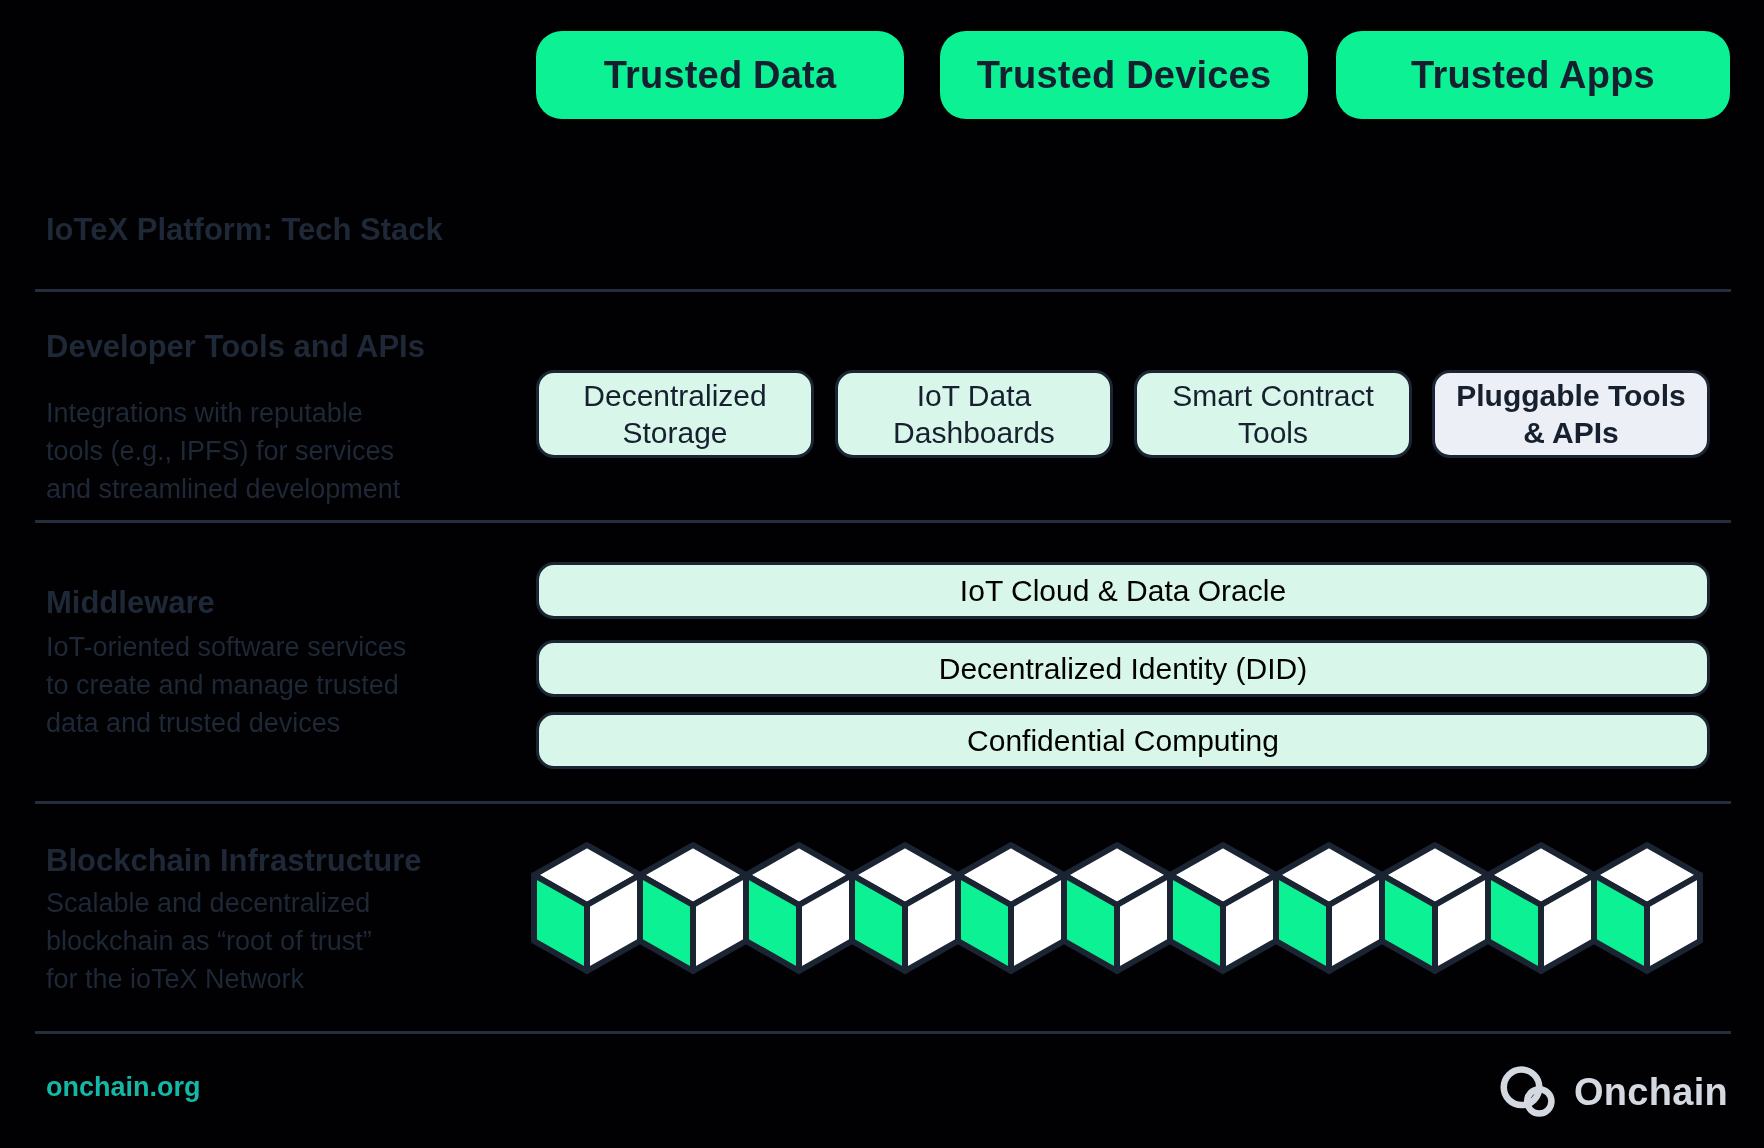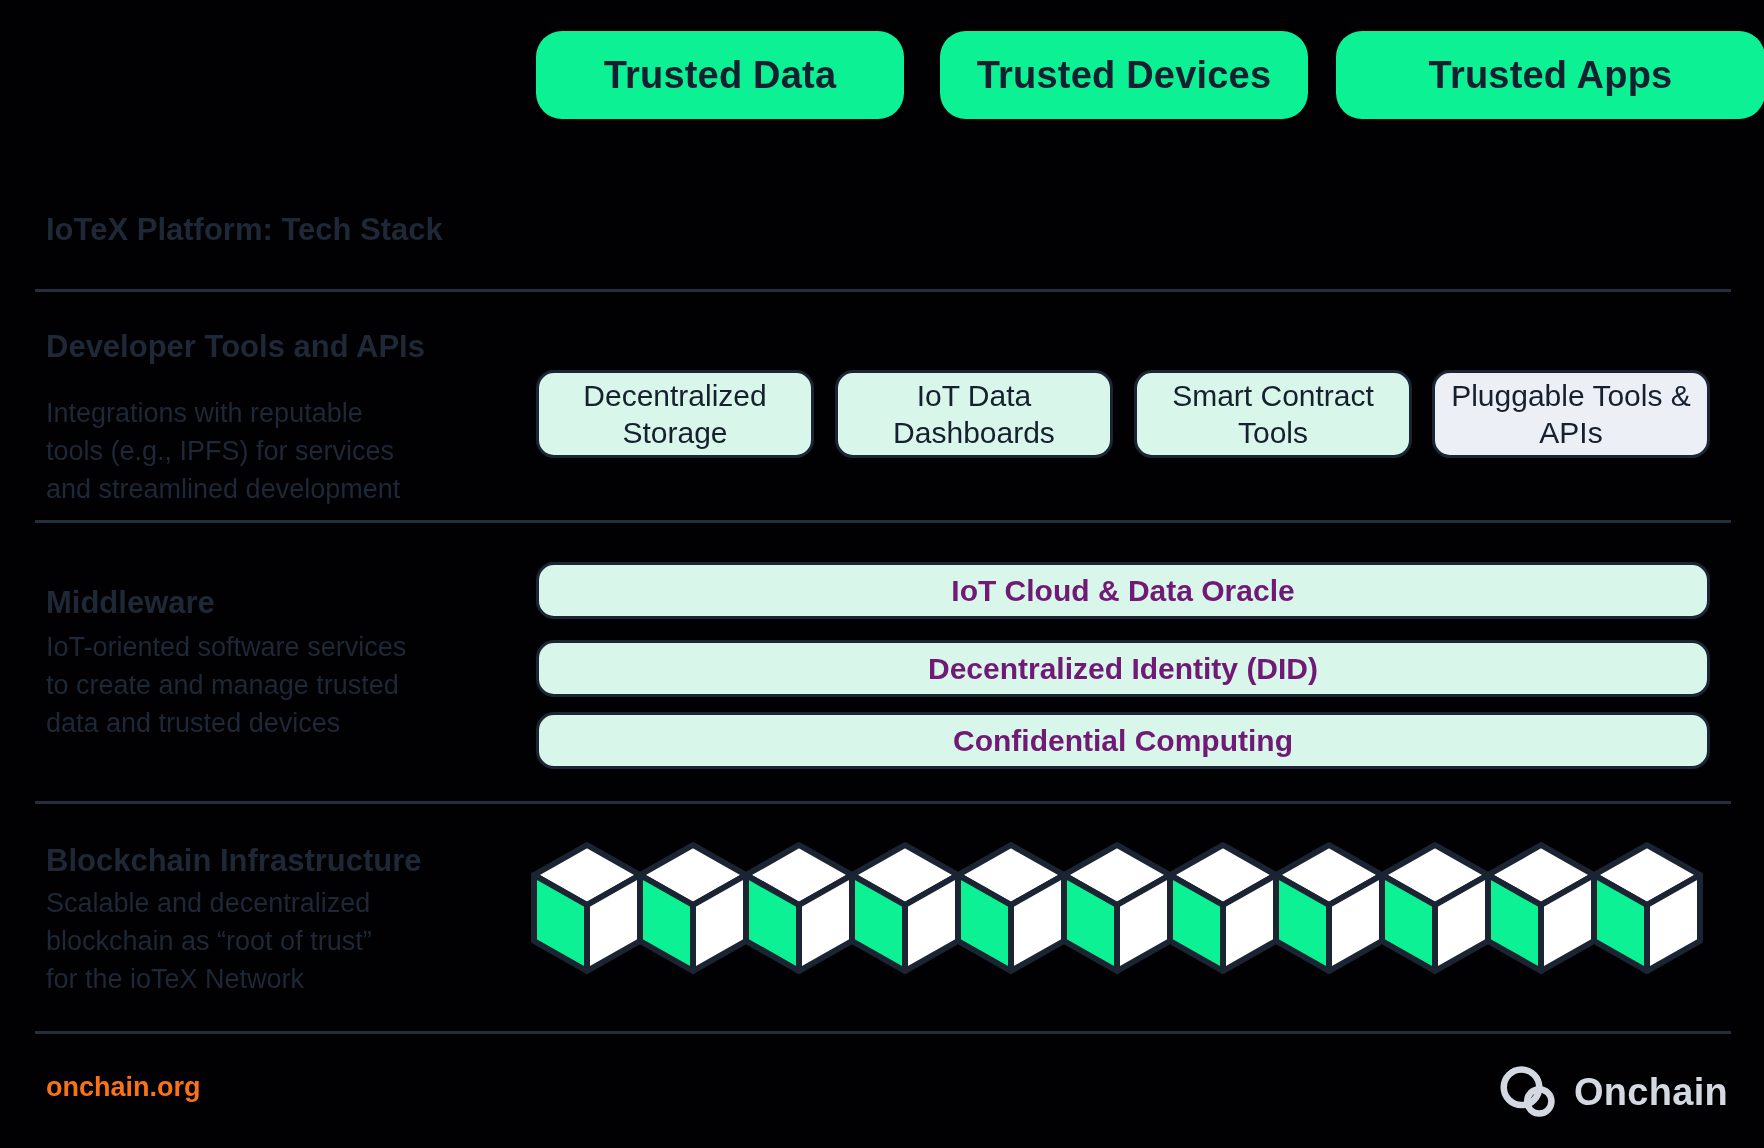--- a/index.html
+++ b/index.html
@@ -11,21 +11,21 @@
   }
   
   .pill{
     position:absolute;top:31px;height:88px;border-radius:26px;
     background:#0DF195;color:#14202F;
     display:flex;align-items:center;justify-content:center;
     font-size:38px;font-weight:700;letter-spacing:0.2px;
   }
   .pill-1{left:536px;width:368px;}
   .pill-2{left:940px;width:368px;}
-  .pill-3{left:1336px;width:429px;}
+  .pill-3{left:1336px;width:394px;}
 
   .page-title{
     position:absolute;left:46px;top:212px;
     font-size:31px;font-weight:700;color:#1E2836;
   }
   .divider{
     position:absolute;left:35px;width:1696px;height:3px;background:#242E3D;
   }
   .div-1{top:289px;} .div-2{top:520px;} .div-3{top:801px;} .div-4{top:1031px;}
 
@@ -45,39 +45,39 @@
     position:absolute;top:370px;height:88px;width:278px;
     background:#D9F6EA;border:3px solid #1B2533;border-radius:18px;
     box-sizing:border-box;
     display:flex;align-items:center;justify-content:center;text-align:center;
     font-size:30px;line-height:37px;font-weight:500;color:#16202E;
     padding:0 8px;
   }
   .dev-box-1{left:536px;}
   .dev-box-2{left:835px;}
   .dev-box-3{left:1134px;}
-  .dev-box-4{left:1432px;background:#EDEFF6;}
+  .dev-box-4{left:1432px;background:#EDEFF6;font-weight:bold;}
 
   
   .mw-bar{
     position:absolute;left:536px;width:1174px;height:57px;
     background:#D9F6EA;border:3px solid #1B2533;border-radius:18px;
     box-sizing:border-box;
     display:flex;align-items:center;justify-content:center;
-    font-size:30px;font-weight:700;color:#701a75;
+    font-size:30px;font-weight:400;color:#000000;
   }
   .mw-bar-1{top:562px;} .mw-bar-2{top:640px;} .mw-bar-3{top:712px;}
 
   
   .cubes{position:absolute;left:531px;top:841px;width:1182px;height:136px;}
 
   
   .footer-site{
     position:absolute;left:46px;top:1072px;
-    font-size:27px;font-weight:600;color:#f97316;
+    font-size:27px;font-weight:600;color:#14b8a6;
   }
   .brand{position:absolute;left:1496px;top:1060px;width:236px;height:64px;
     display:flex;align-items:center;gap:12px;}
   .brand-name{font-size:38px;font-weight:700;color:#D4D8E0;letter-spacing:0.3px;}
 </style>
 </head>
 <body>
 
 <div class="canvas">
 

